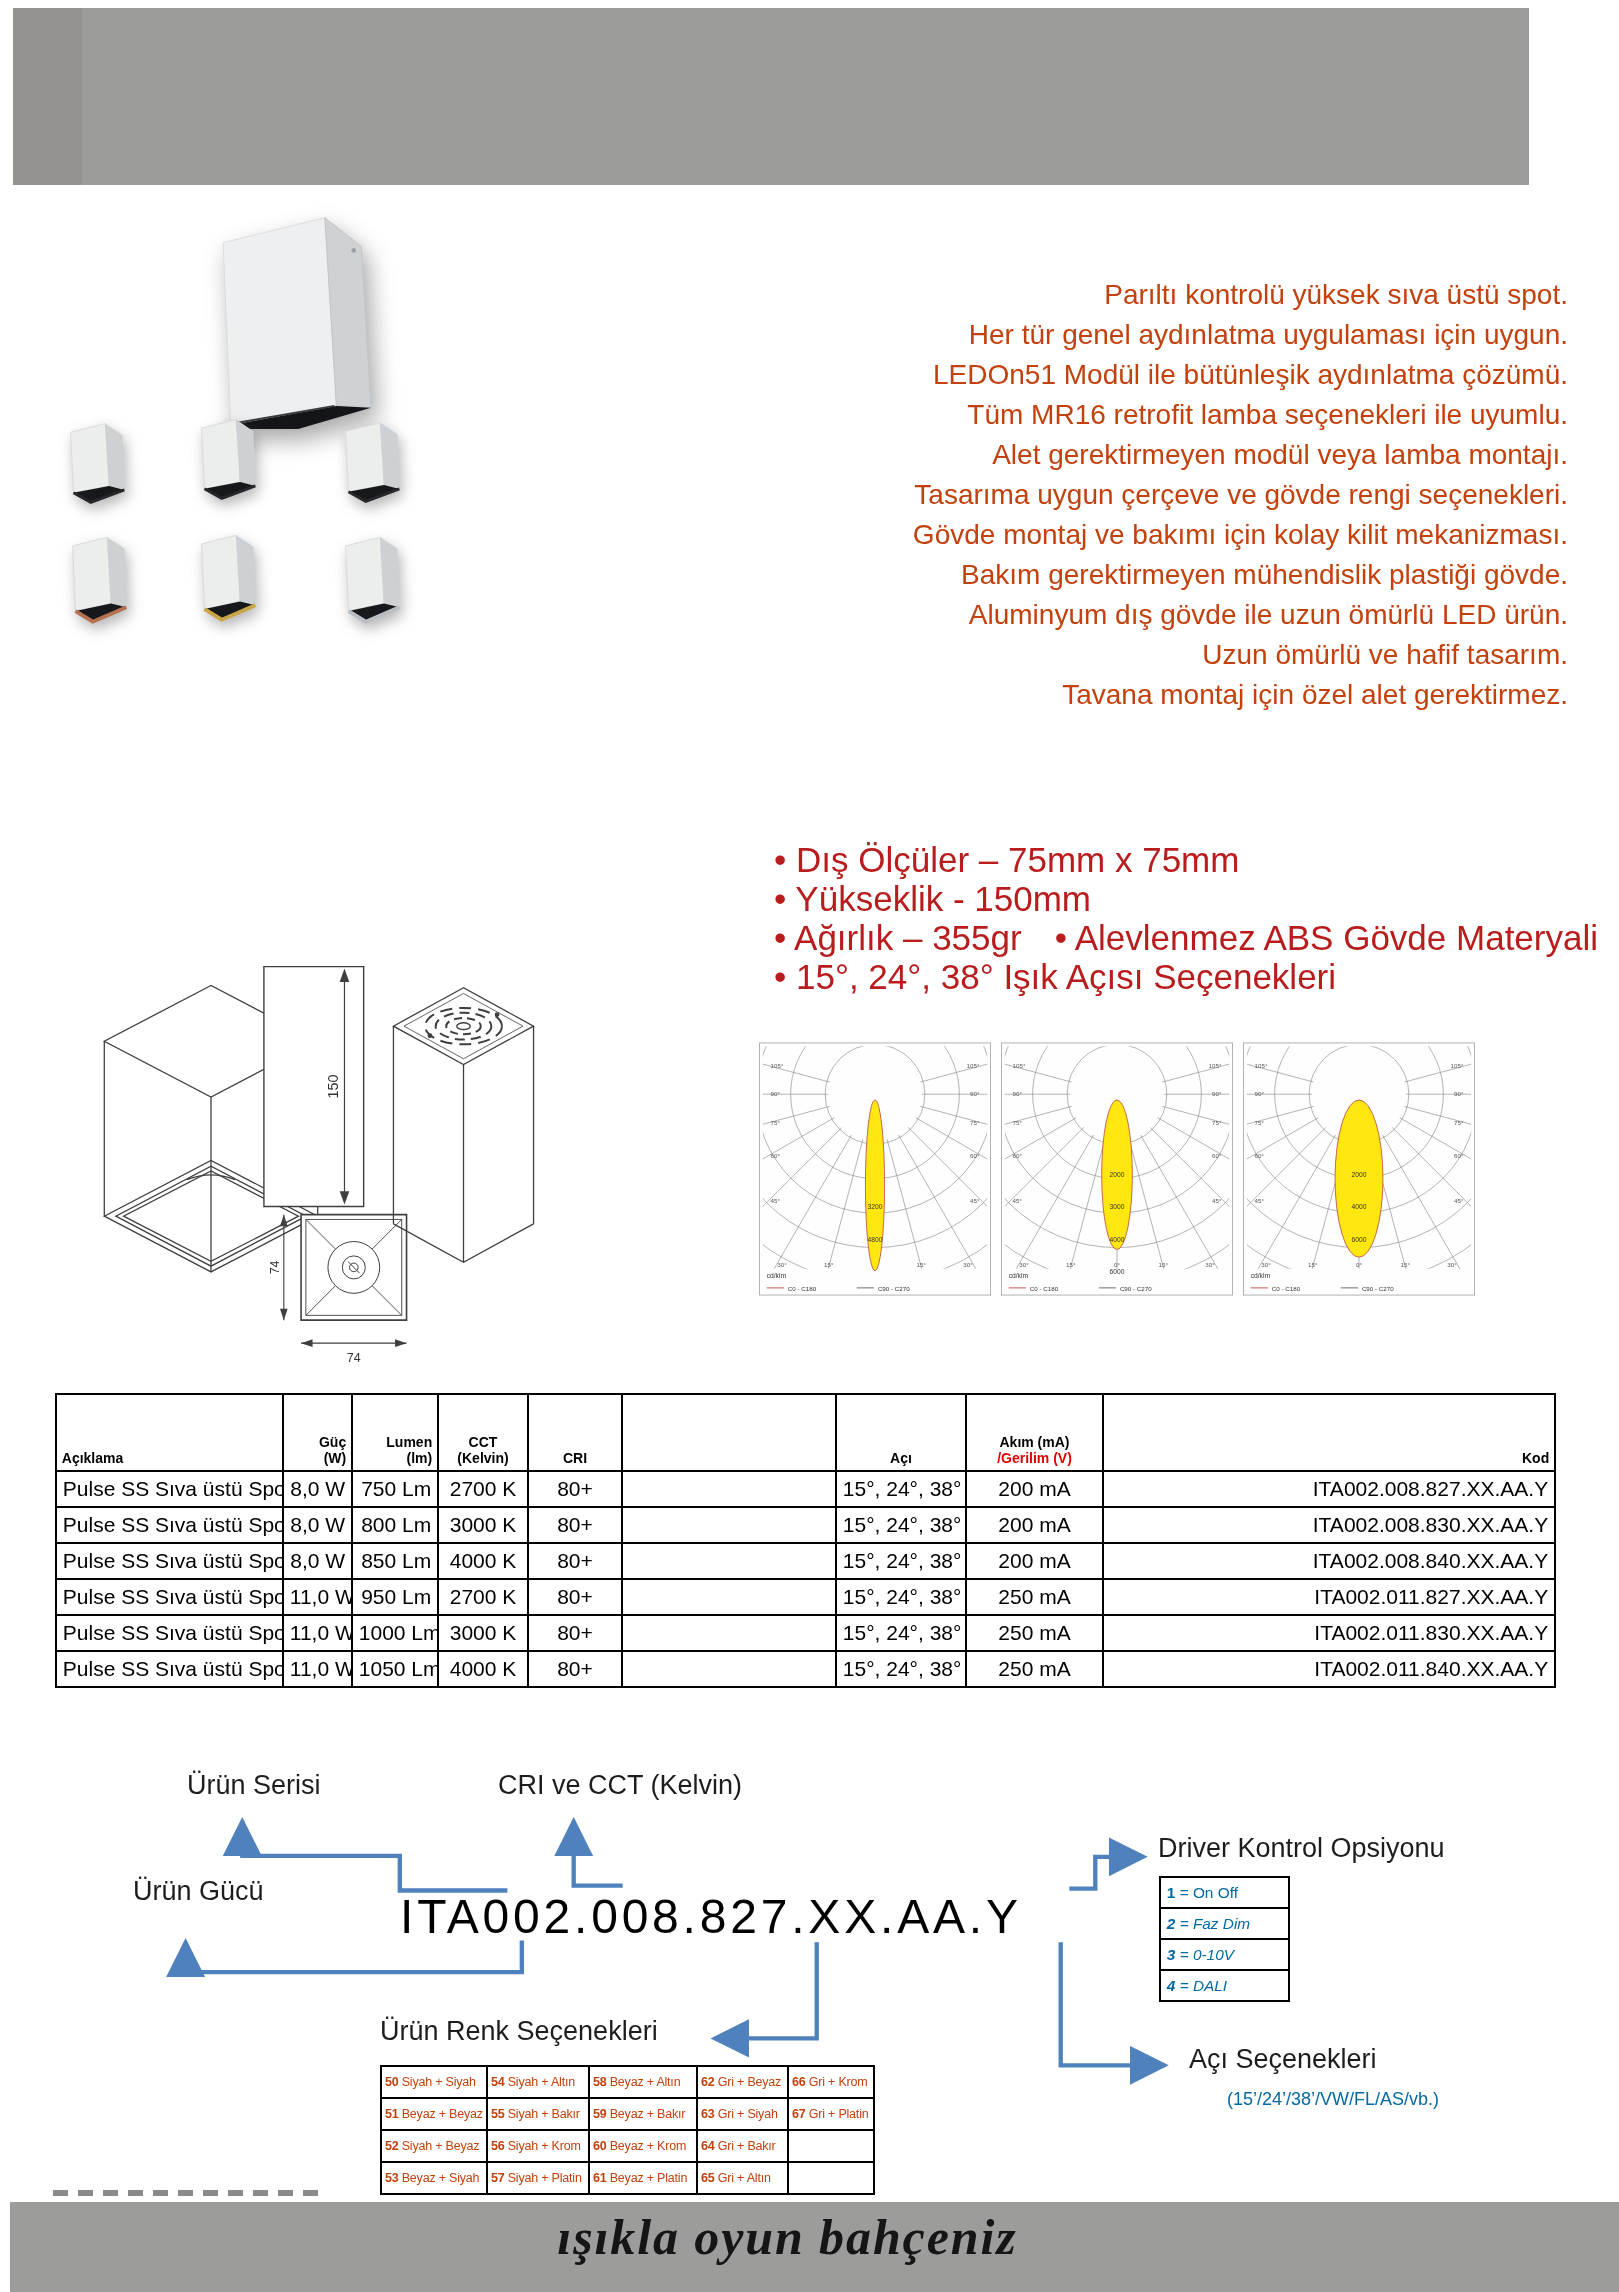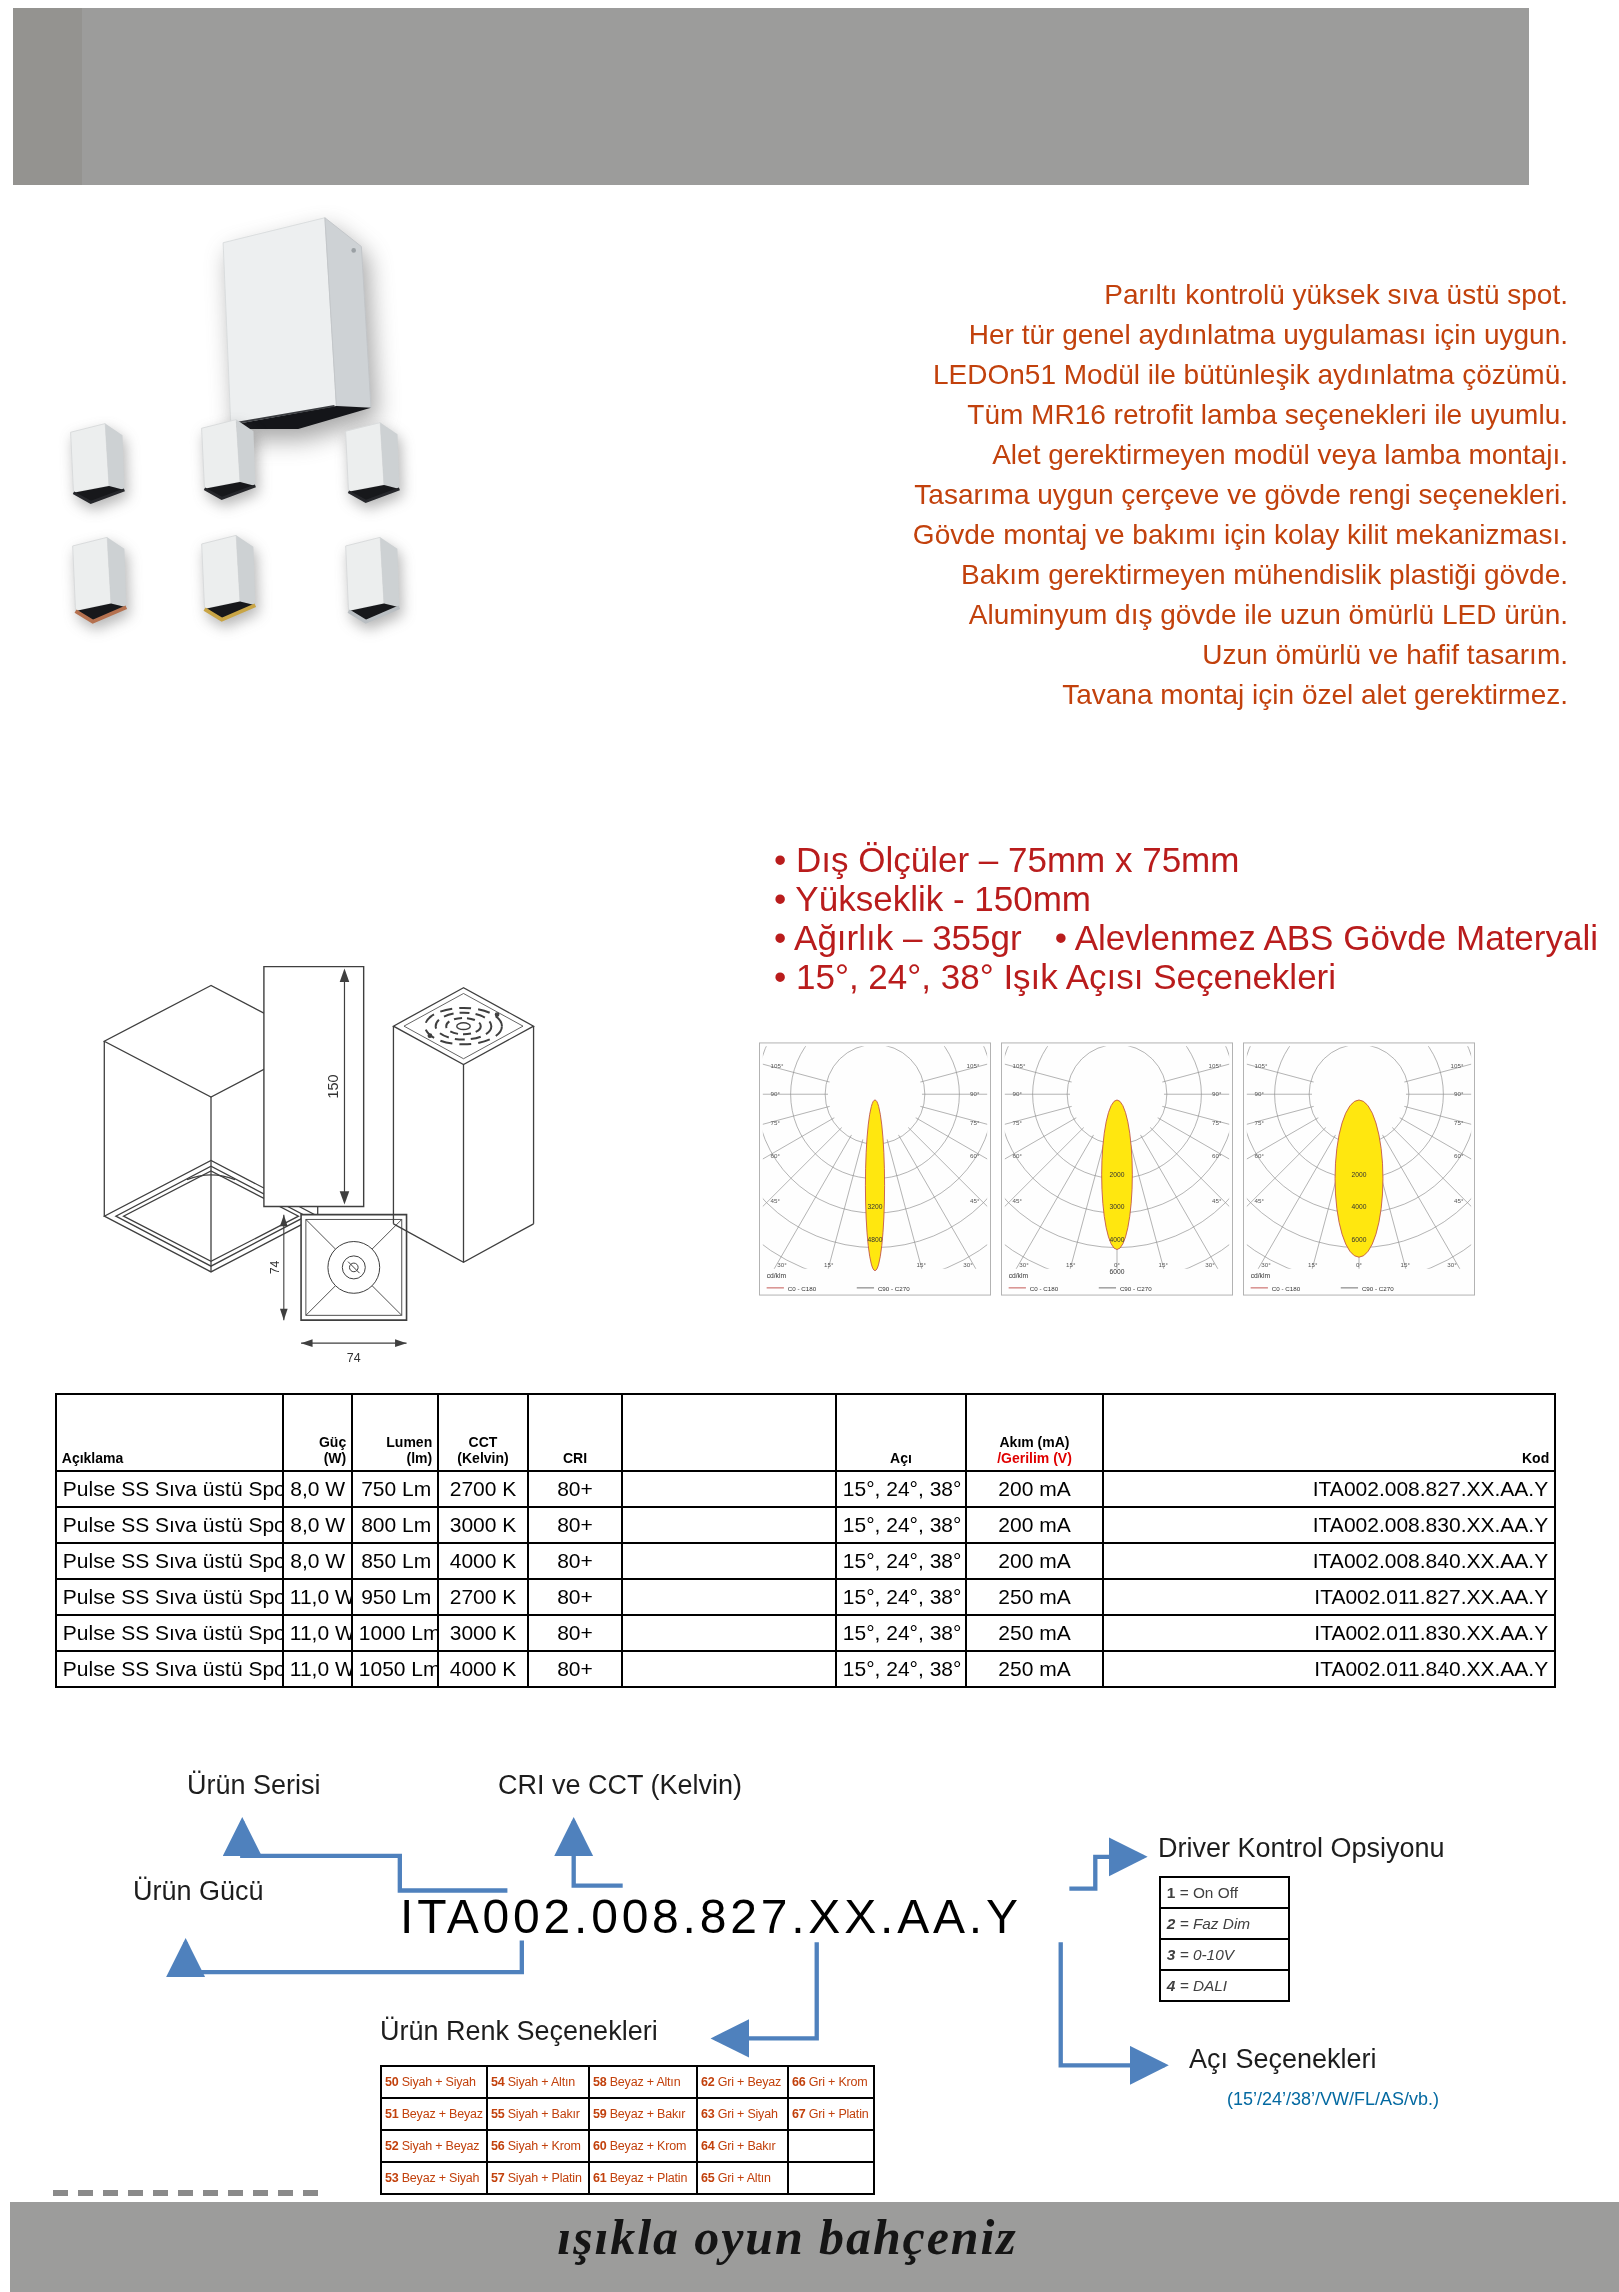--- a/index.html
+++ b/index.html
@@ -45,21 +45,21 @@
                 padding:0 4.8px 3.8px 4.8px;color:#000;}
   table.spec td{font-size:21px;height:34px;padding:0 5.8px;color:#000;}
   .al{text-align:left}.ar{text-align:right}.ac{text-align:center}
   .red{color:#e00000;}
 
   
   .lbl{position:absolute;font-size:27px;color:#1d1d1d;white-space:nowrap;}
   .code{position:absolute;left:400px;top:1889px;font-size:48px;letter-spacing:3.8px;
         color:#000;white-space:nowrap;}
   .dbox{position:absolute;left:1159px;top:1876px;width:127px;border:2.9px solid #000;background:#fff;}
-  .drow{height:29px;line-height:29px;padding-left:5.8px;font-size:15.4px;color:#404040;}
+  .drow{height:29px;line-height:29px;padding-left:5.8px;font-size:15.4px;color:#0369a1;}
   .drow + .drow{border-top:2.9px solid #000;font-style:italic;}
   .drow::first-letter{font-weight:bold;}
   .angle-note{position:absolute;font-size:18px;color:#0369a1;white-space:nowrap;margin-left:38px;}
 
   
   table.ctab{position:absolute;left:380px;top:2065px;border-collapse:collapse;
              table-layout:fixed;background:#fff;}
   table.ctab td{border:2.9px solid #000;font-size:12.5px;height:30px;padding:0 1.9px 0 2.9px;
                 white-space:nowrap;overflow:hidden;color:#c2410c;letter-spacing:-0.2px;}
 

